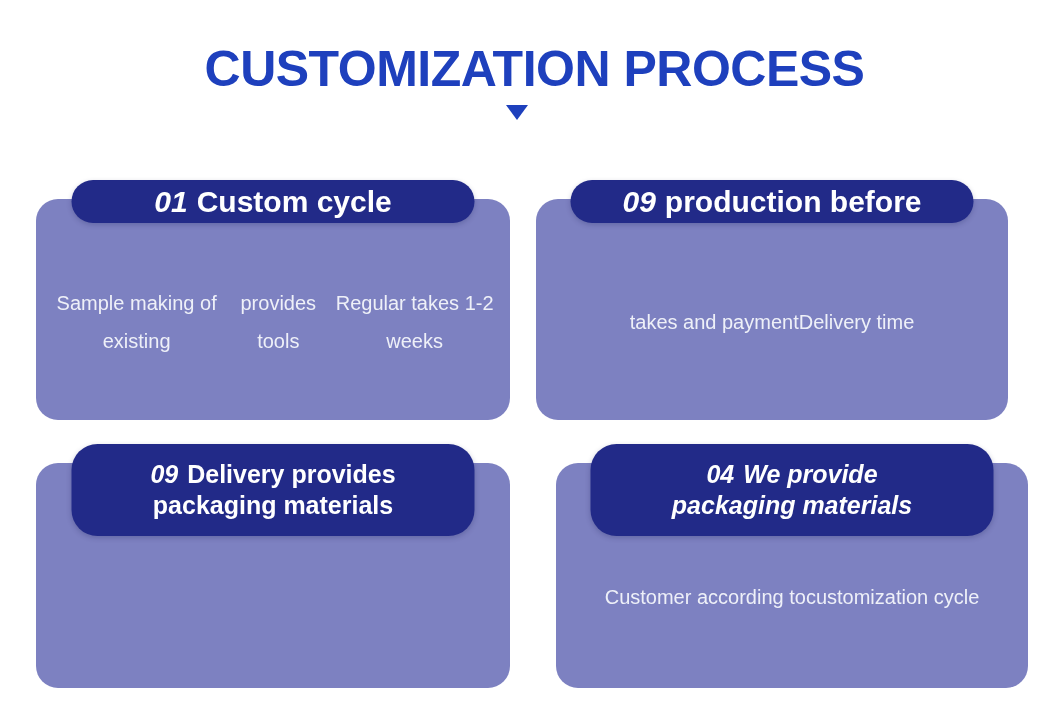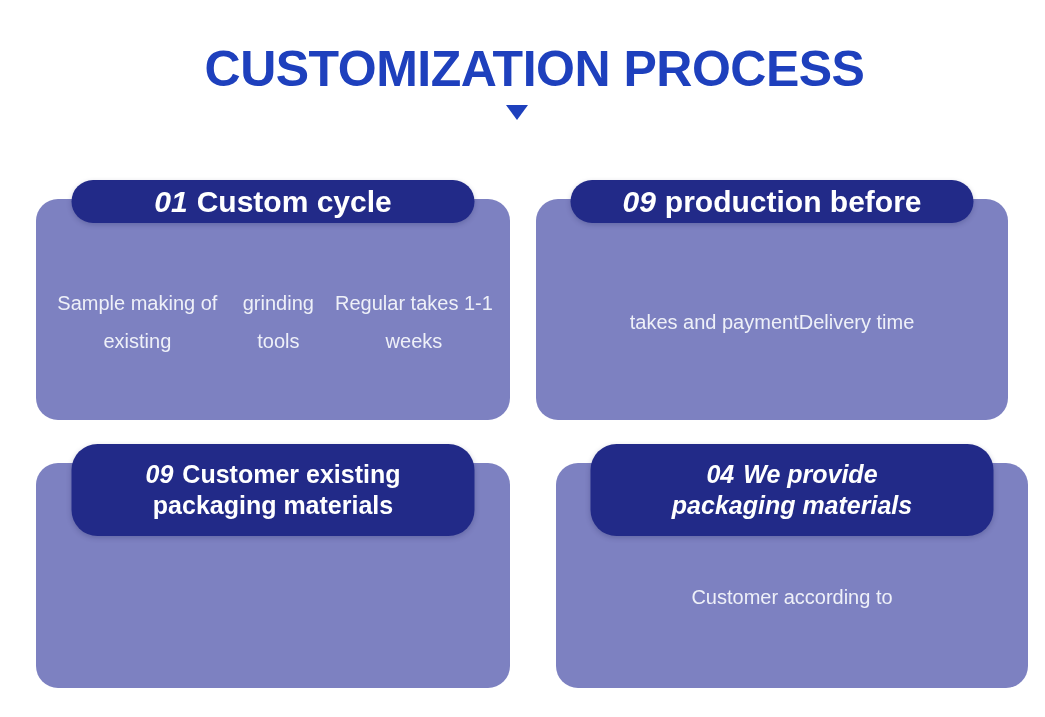--- a/index.html
+++ b/index.html
@@ -81,52 +81,53 @@
 
   <div class="card card--1">
     <div class="pill pill--single">
       <div class="pill-line">
         <span class="num">01</span><span class="heading-text">Custom cycle</span>
       </div>
       <div class="pill-line heading-text"></div>
     </div>
     <div class="card-body body--row1">
       <div>Sample making of existing</div>
-      <div>grinding tools</div>
-      <div>Regular takes 1-1 weeks</div>
+      <div>provides tools</div>
+      <div>Regular takes 1-2 weeks</div>
     </div>
   </div>
 
   <div class="card card--2">
     <div class="pill pill--single">
       <div class="pill-line">
         <span class="num">09</span><span class="heading-text">production before</span>
       </div>
       <div class="pill-line heading-text"></div>
     </div>
     <div class="card-body body--row1">
       <div>takes and payment</div>
       <div>Delivery time</div>
     </div>
   </div>
 
   <div class="card card--3">
     <div class="pill pill--double">
       <div class="pill-line">
-        <span class="num">09</span><span class="heading-text">Customer existing</span>
+        <span class="num">09</span><span class="heading-text">Delivery provides</span>
       </div>
       <div class="pill-line heading-text">packaging materials</div>
     </div>
   </div>
 
   <div class="card card--4">
     <div class="pill pill--double pill--italic">
       <div class="pill-line">
         <span class="num">04</span><span class="heading-text">We provide</span>
       </div>
       <div class="pill-line heading-text">packaging materials</div>
     </div>
     <div class="card-body body--row2">
       <div>Customer according to</div>
+      <div>customization cycle</div>
     </div>
   </div>
 
 </div>
 
 </body></html>

